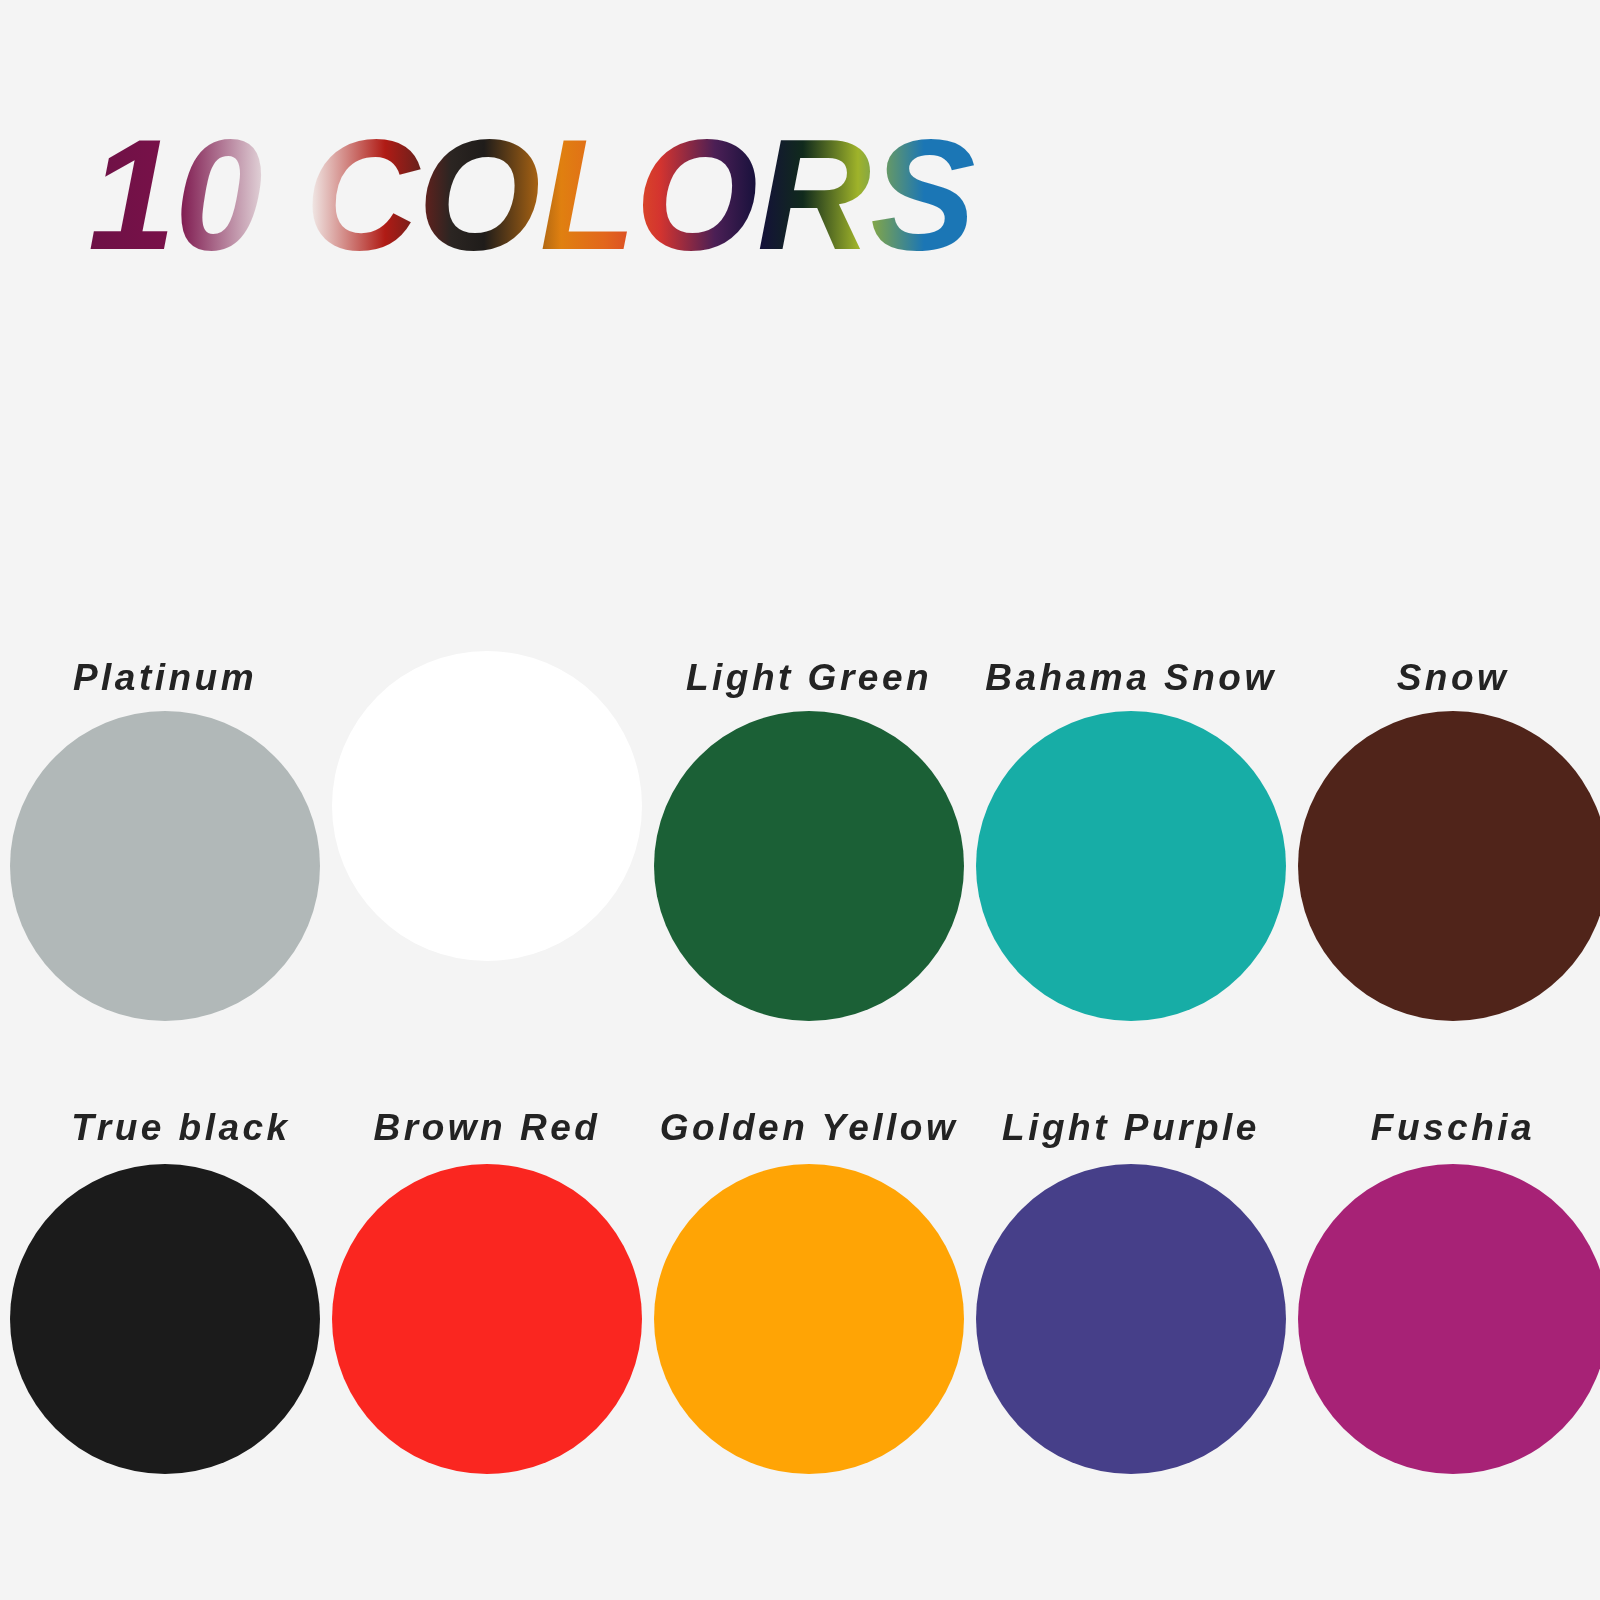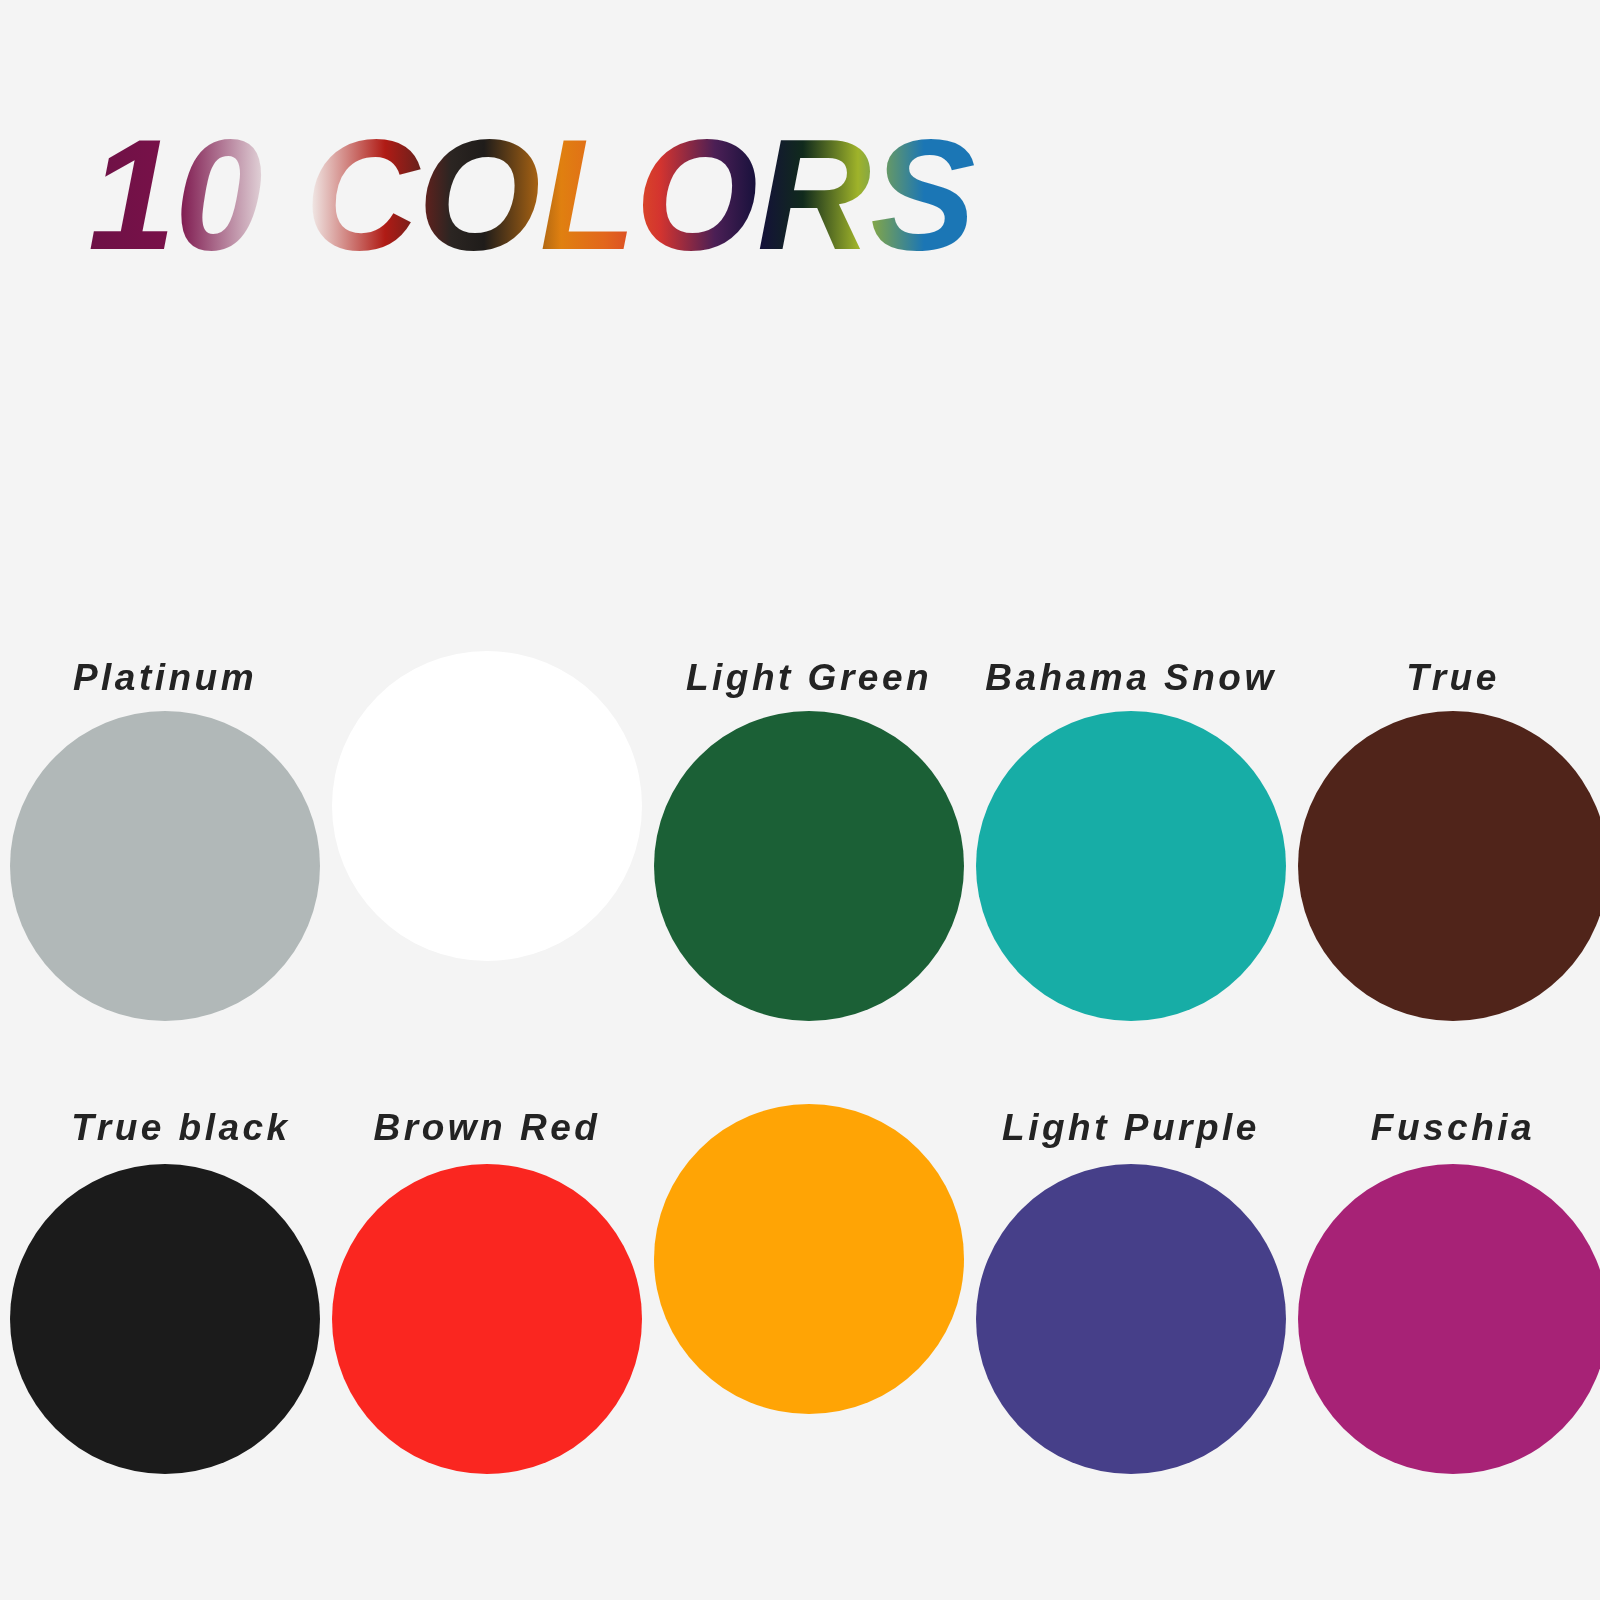--- a/index.html
+++ b/index.html
@@ -119,35 +119,36 @@
     </div>
     <div class="swatch-cell">
       <div class="swatch-label" style="color: rgb(35, 35, 35);">Light Green</div>
       <div class="swatch-dot" style="background-color: rgb(27, 96, 54);"></div>
     </div>
     <div class="swatch-cell">
       <div class="swatch-label" style="color: rgb(35, 35, 35);">Bahama Snow</div>
       <div class="swatch-dot" style="background-color: rgb(23, 173, 166);"></div>
     </div>
     <div class="swatch-cell">
-      <div class="swatch-label" style="color: rgb(35, 35, 35);">True</div>
+      <div class="swatch-label" style="color: rgb(35, 35, 35);">Snow</div>
       <div class="swatch-dot" style="background-color: rgb(80, 36, 26);"></div>
     </div>
   </div>
 
   <div class="swatch-row" id="swatch-row-2">
     <div class="swatch-cell">
       <div class="swatch-label" style="color: rgb(35, 35, 35); margin-left: 32px;">True black</div>
       <div class="swatch-dot" style="background-color: rgb(27, 27, 27);"></div>
     </div>
     <div class="swatch-cell">
       <div class="swatch-label" style="color: rgb(35, 35, 35);">Brown Red</div>
       <div class="swatch-dot" style="background-color: rgb(250, 38, 32);"></div>
     </div>
     <div class="swatch-cell">
+      <div class="swatch-label" style="color: rgb(35, 35, 35);">Golden Yellow</div>
       <div class="swatch-dot" style="background-color: rgb(255, 164, 5);"></div>
     </div>
     <div class="swatch-cell">
       <div class="swatch-label" style="color: rgb(35, 35, 35);">Light Purple</div>
       <div class="swatch-dot" style="background-color: rgb(70, 63, 137);"></div>
     </div>
     <div class="swatch-cell">
       <div class="swatch-label" style="color: rgb(35, 35, 35);">Fuschia</div>
       <div class="swatch-dot" style="background-color: rgb(167, 34, 118);"></div>
     </div>

